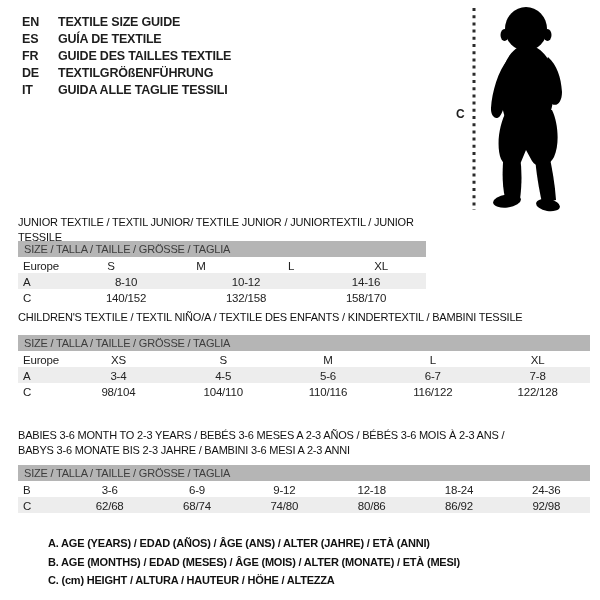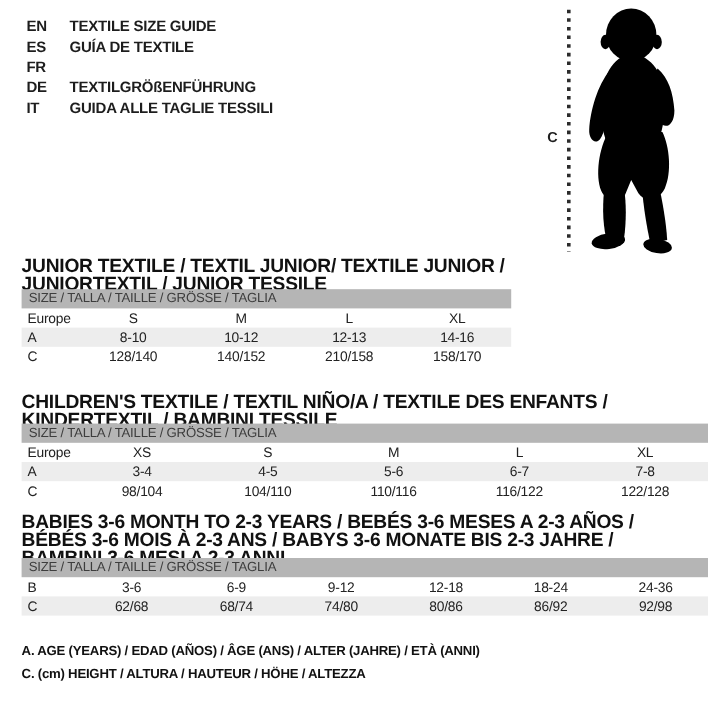--- a/index.html
+++ b/index.html
@@ -13,59 +13,60 @@
   .lang-header { position:absolute; left:22px; top:14px; }
   .lang-row { display:flex; line-height:17px; font-size:12.5px; font-weight:bold; }
   .lang-code { width:36px; flex:0 0 36px; }
   
   .measure-c { position:absolute; left:456px; top:107px; font-size:12px; font-weight:bold; }
   .dash-line { position:absolute; left:472px; top:8px; }
   .baby { position:absolute; left:482px; top:4px; }
   
   .tbl { position:absolute; left:18px; }
   .tbl-1 { top:215px; width:408px; }
-  .tbl-2 { top:328px; width:572px; }
+  .tbl-2 { top:310px; width:572px; }
   .tbl-3 { top:428px; width:572px; }
-  .tbl-title { font-size:16px; font-weight:bold; line-height:15px; color:#111; }
+  .tbl-title { font-size:11px; font-weight:normal; line-height:15px; color:#111; }
   .tbl-3 .tbl-title { max-width:515px; }
   .size-bar {
     position:absolute; left:0; width:100%; height:16px; line-height:16px;
     background:var(--bar-gray,#b5b5b5); color:#3d3d3d; font-size:11px; padding-left:6px;
   }
   .tbl-1 .size-bar, .tbl-2 .size-bar { top:26px; }
   .tbl-2 .size-bar { top:25px; }
   .tbl-3 .size-bar { top:37px; }
   .rows { position:absolute; left:0; width:100%; }
   .tbl-1 .rows { top:42px; }
   .tbl-2 .rows { top:41px; }
   .tbl-3 .rows { top:53px; }
   .trow { display:flex; height:16px; line-height:18px; font-size:11.5px; color:#222; }
   .trow:nth-child(even) { background:var(--row-alt-gray,#ededed); }
   .tlabel { flex:0 0 48px; padding-left:5px; }
   .tcell { flex:1; text-align:center; }
   
   .footnotes { position:absolute; left:18px; top:534px; }
-  .footnote { font-size:11px; font-weight:bold; line-height:18.5px; color:#111; }
+  .footnote { font-size:11px; font-weight:bold; line-height:18.5px; color:#111;margin-left:30px; }
 </style>
 </head>
 <body>
 
 <div class="page" style="--bar-gray: #b5b5b5; --row-alt-gray: #ededed; --text: #1d1d1d; --background: #ffffff;">
 
   <div class="lang-header">
     <div class="lang-row">
       <span class="lang-code">EN</span>
       <span>TEXTILE SIZE GUIDE</span>
     </div>
     <div class="lang-row">
       <span class="lang-code">ES</span>
       <span>GUÍA DE TEXTILE</span>
     </div>
     <div class="lang-row">
       <span class="lang-code">FR</span>
+      <span>GUIDE DES TAILLES TEXTILE</span>
     </div>
     <div class="lang-row">
       <span class="lang-code">DE</span>
       <span>TEXTILGRÖßENFÜHRUNG</span>
     </div>
     <div class="lang-row">
       <span class="lang-code">IT</span>
       <span>GUIDA ALLE TAGLIE TESSILI</span>
     </div>
   </div>
@@ -98,28 +99,26 @@
           <span class="tlabel">Europe</span>
           <span class="tcell">S</span>
           <span class="tcell">M</span>
           <span class="tcell">L</span>
           <span class="tcell">XL</span>
         </div>
         <div class="trow">
           <span class="tlabel">A</span>
           <span class="tcell">8-10</span>
           <span class="tcell">10-12</span>
-          <span class="tcell">12-13</span>
           <span class="tcell">14-16</span>
         </div>
         <div class="trow">
           <span class="tlabel">C</span>
-          <span class="tcell">128/140</span>
           <span class="tcell">140/152</span>
-          <span class="tcell">210/158</span>
+          <span class="tcell">132/158</span>
           <span class="tcell">158/170</span>
         </div>
       </div>
   </section>
 
   <section class="tbl tbl-2">
     <h2 class="tbl-title">CHILDREN'S TEXTILE / TEXTIL NIÑO/A / TEXTILE DES ENFANTS / KINDERTEXTIL / BAMBINI TESSILE</h2>
     <div class="size-bar">SIZE / TALLA / TAILLE / GRÖSSE / TAGLIA</div>
     <div class="rows">
         <div class="trow">
@@ -169,16 +168,17 @@
           <span class="tcell">74/80</span>
           <span class="tcell">80/86</span>
           <span class="tcell">86/92</span>
           <span class="tcell">92/98</span>
         </div>
       </div>
   </section>
 
   <div class="footnotes">
     <div class="footnote">A. AGE (YEARS) / EDAD (AÑOS) / ÂGE (ANS) / ALTER (JAHRE) / ETÀ (ANNI)</div>
+    <div class="footnote">B. AGE (MONTHS) / EDAD (MESES) / ÂGE (MOIS) / ALTER (MONATE) / ETÀ (MESI)</div>
     <div class="footnote">C. (cm) HEIGHT / ALTURA / HAUTEUR / HÖHE / ALTEZZA</div>
   </div>
 
 </div>
 
 </body></html>

